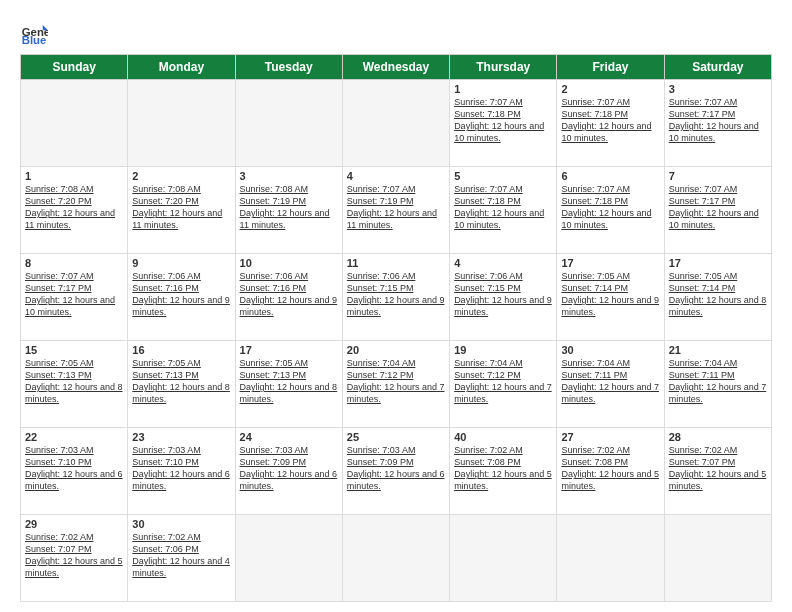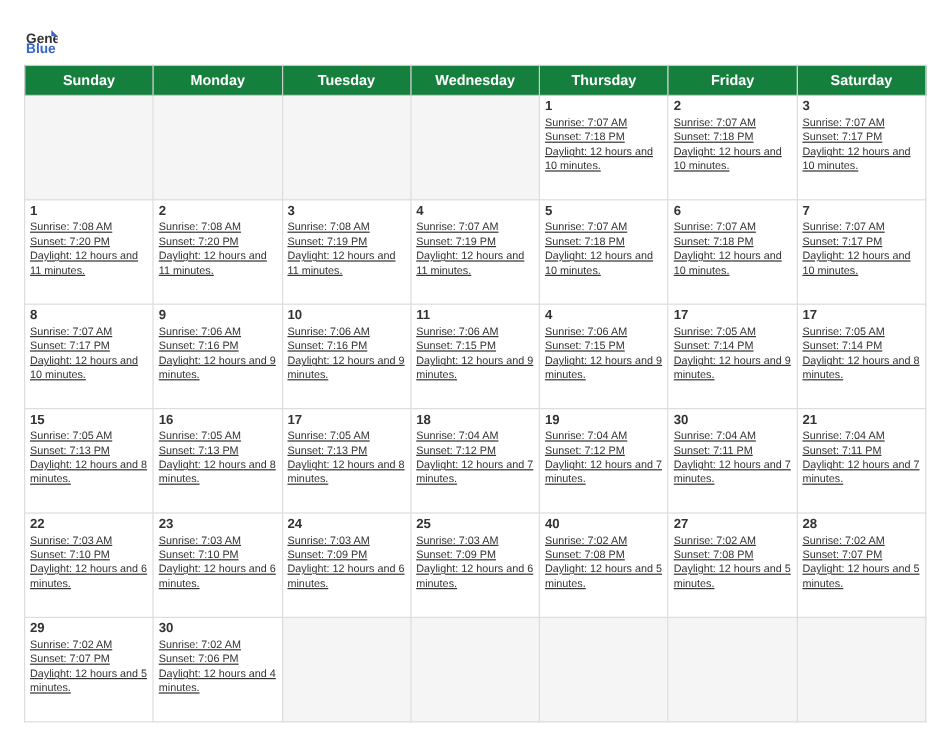--- a/index.html
+++ b/index.html
@@ -199,21 +199,21 @@
           </td>
           <td>
             <span class="day-num">16</span>
             <div class="day-info">Sunrise: 7:05 AM<br>Sunset: 7:13 PM<br>Daylight: 12 hours and 8 minutes.</div>
           </td>
           <td>
             <span class="day-num">17</span>
             <div class="day-info">Sunrise: 7:05 AM<br>Sunset: 7:13 PM<br>Daylight: 12 hours and 8 minutes.</div>
           </td>
           <td>
-            <span class="day-num">18</span>
+            <span class="day-num">20</span>
             <div class="day-info">Sunrise: 7:04 AM<br>Sunset: 7:12 PM<br>Daylight: 12 hours and 7 minutes.</div>
           </td>
           <td>
             <span class="day-num">19</span>
             <div class="day-info">Sunrise: 7:04 AM<br>Sunset: 7:12 PM<br>Daylight: 12 hours and 7 minutes.</div>
           </td>
           <td>
             <span class="day-num">30</span>
             <div class="day-info">Sunrise: 7:04 AM<br>Sunset: 7:11 PM<br>Daylight: 12 hours and 7 minutes.</div>
           </td>

